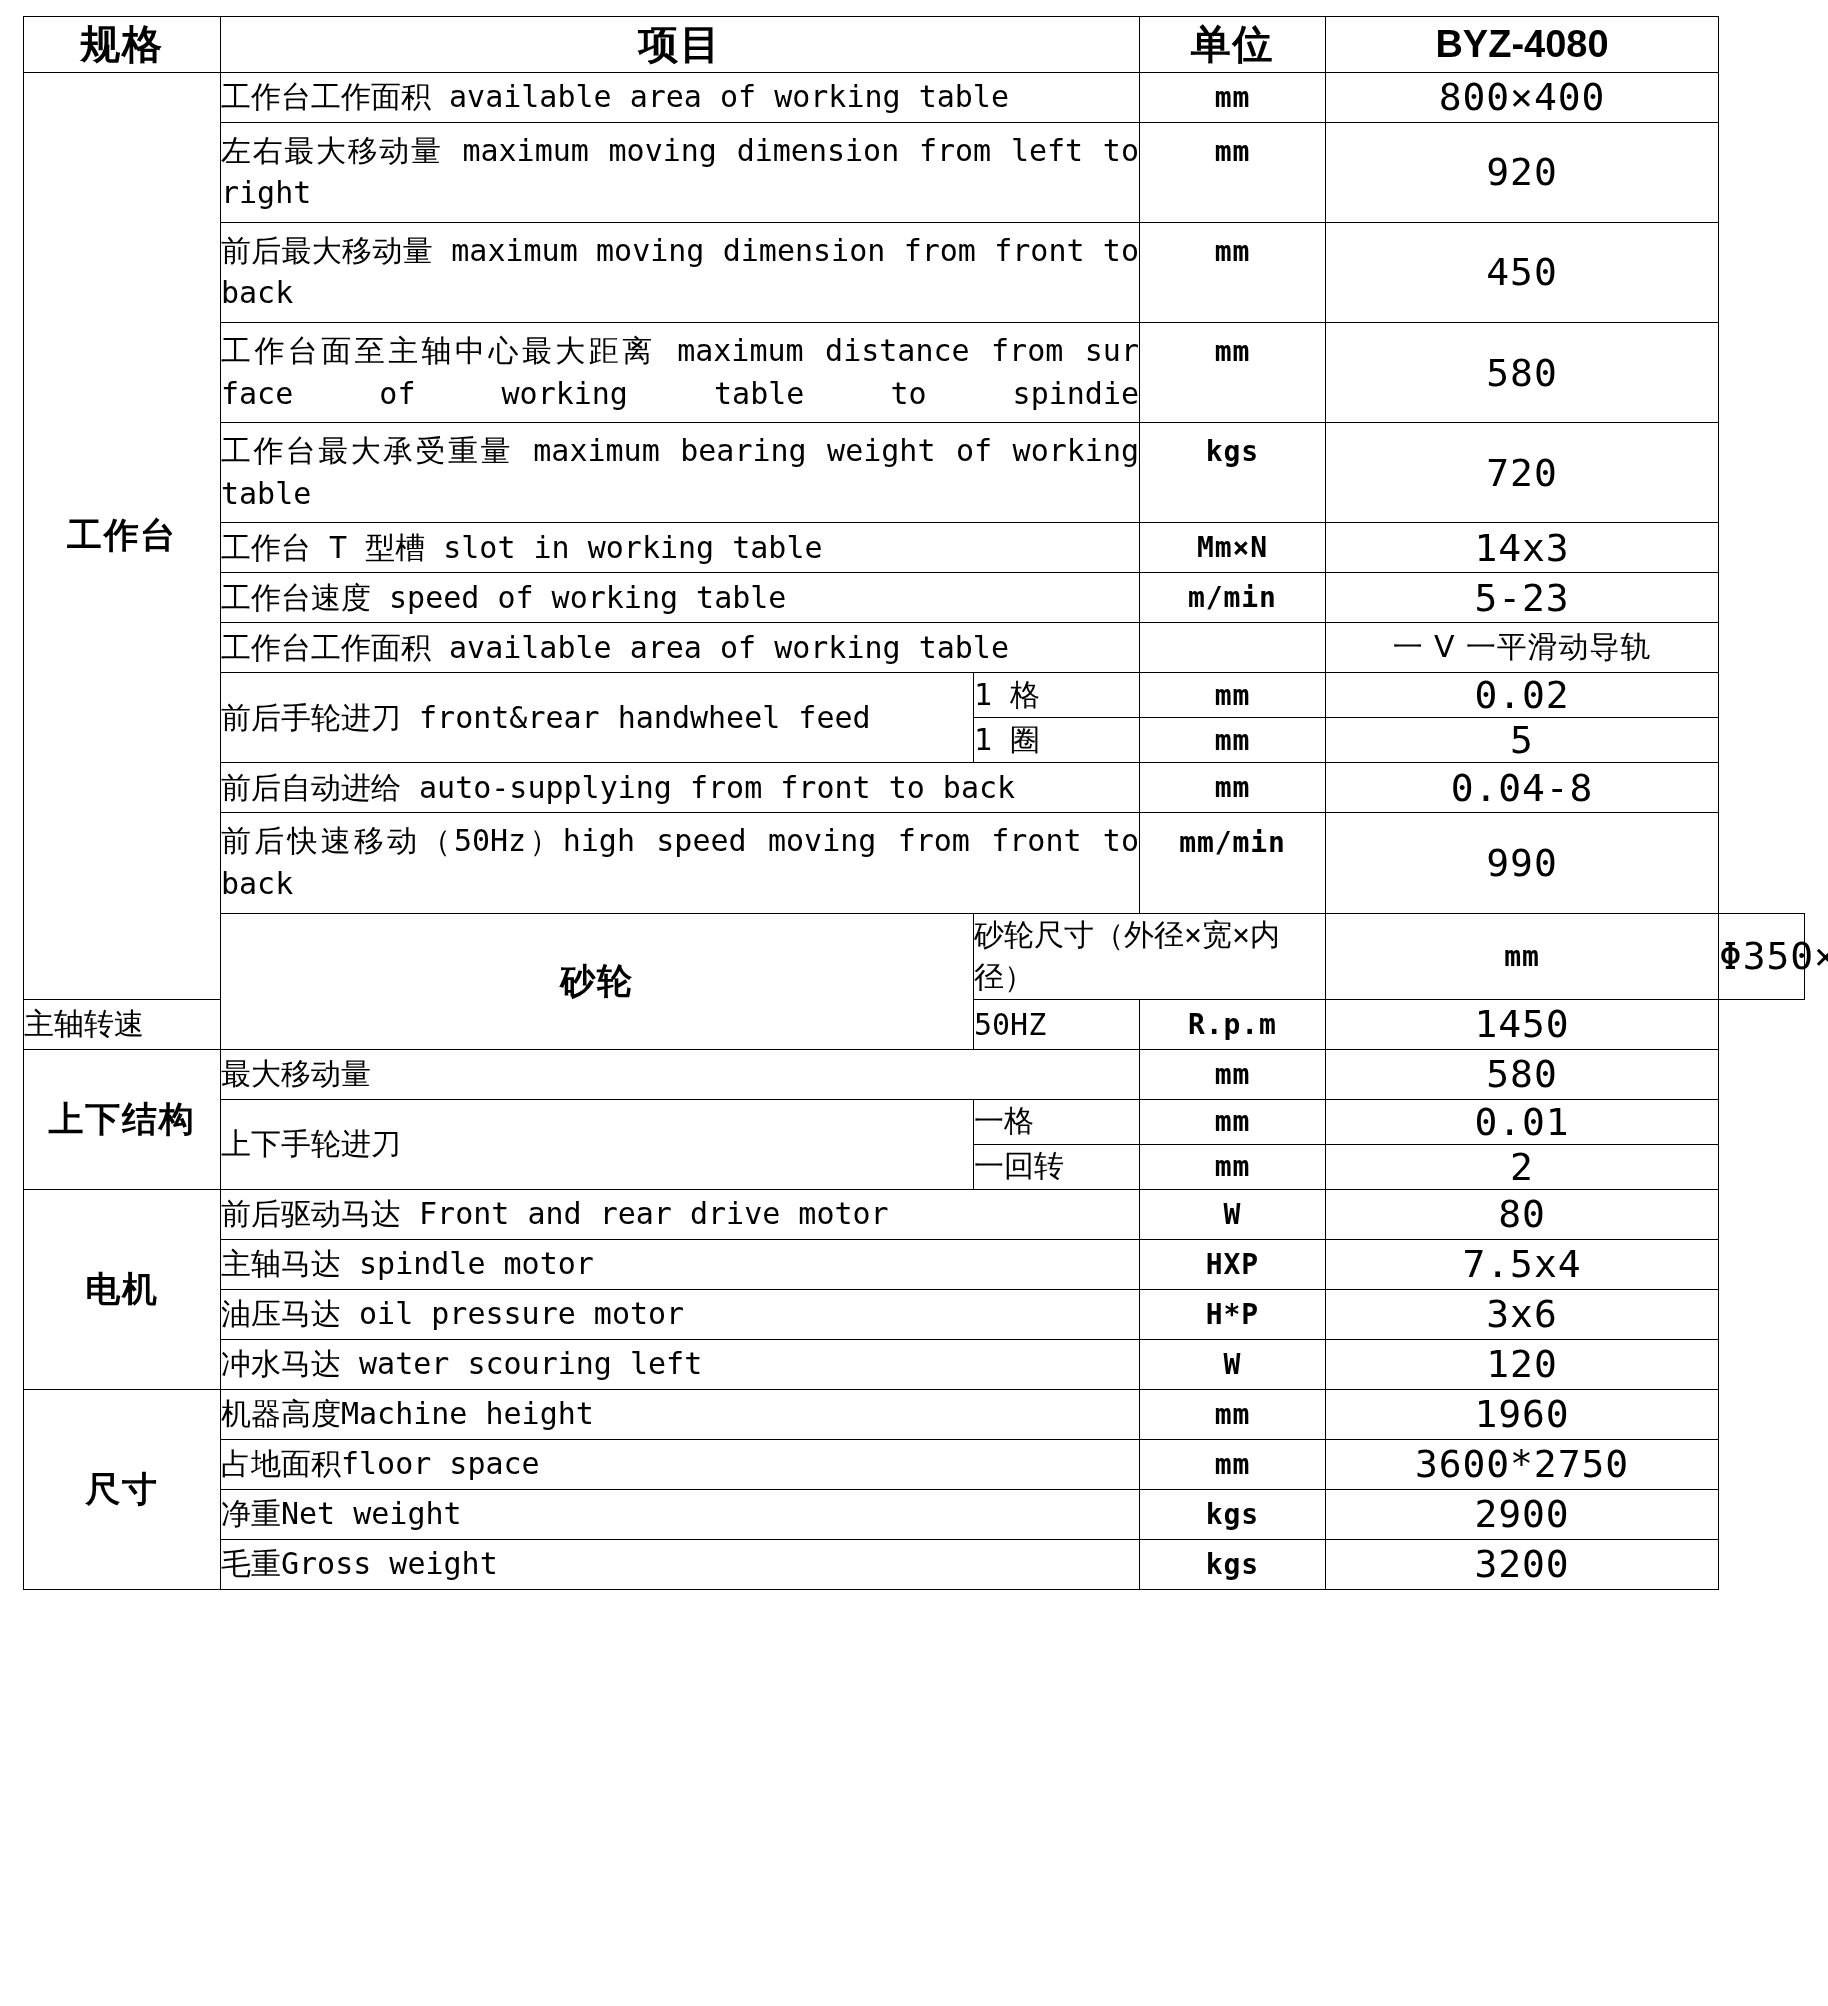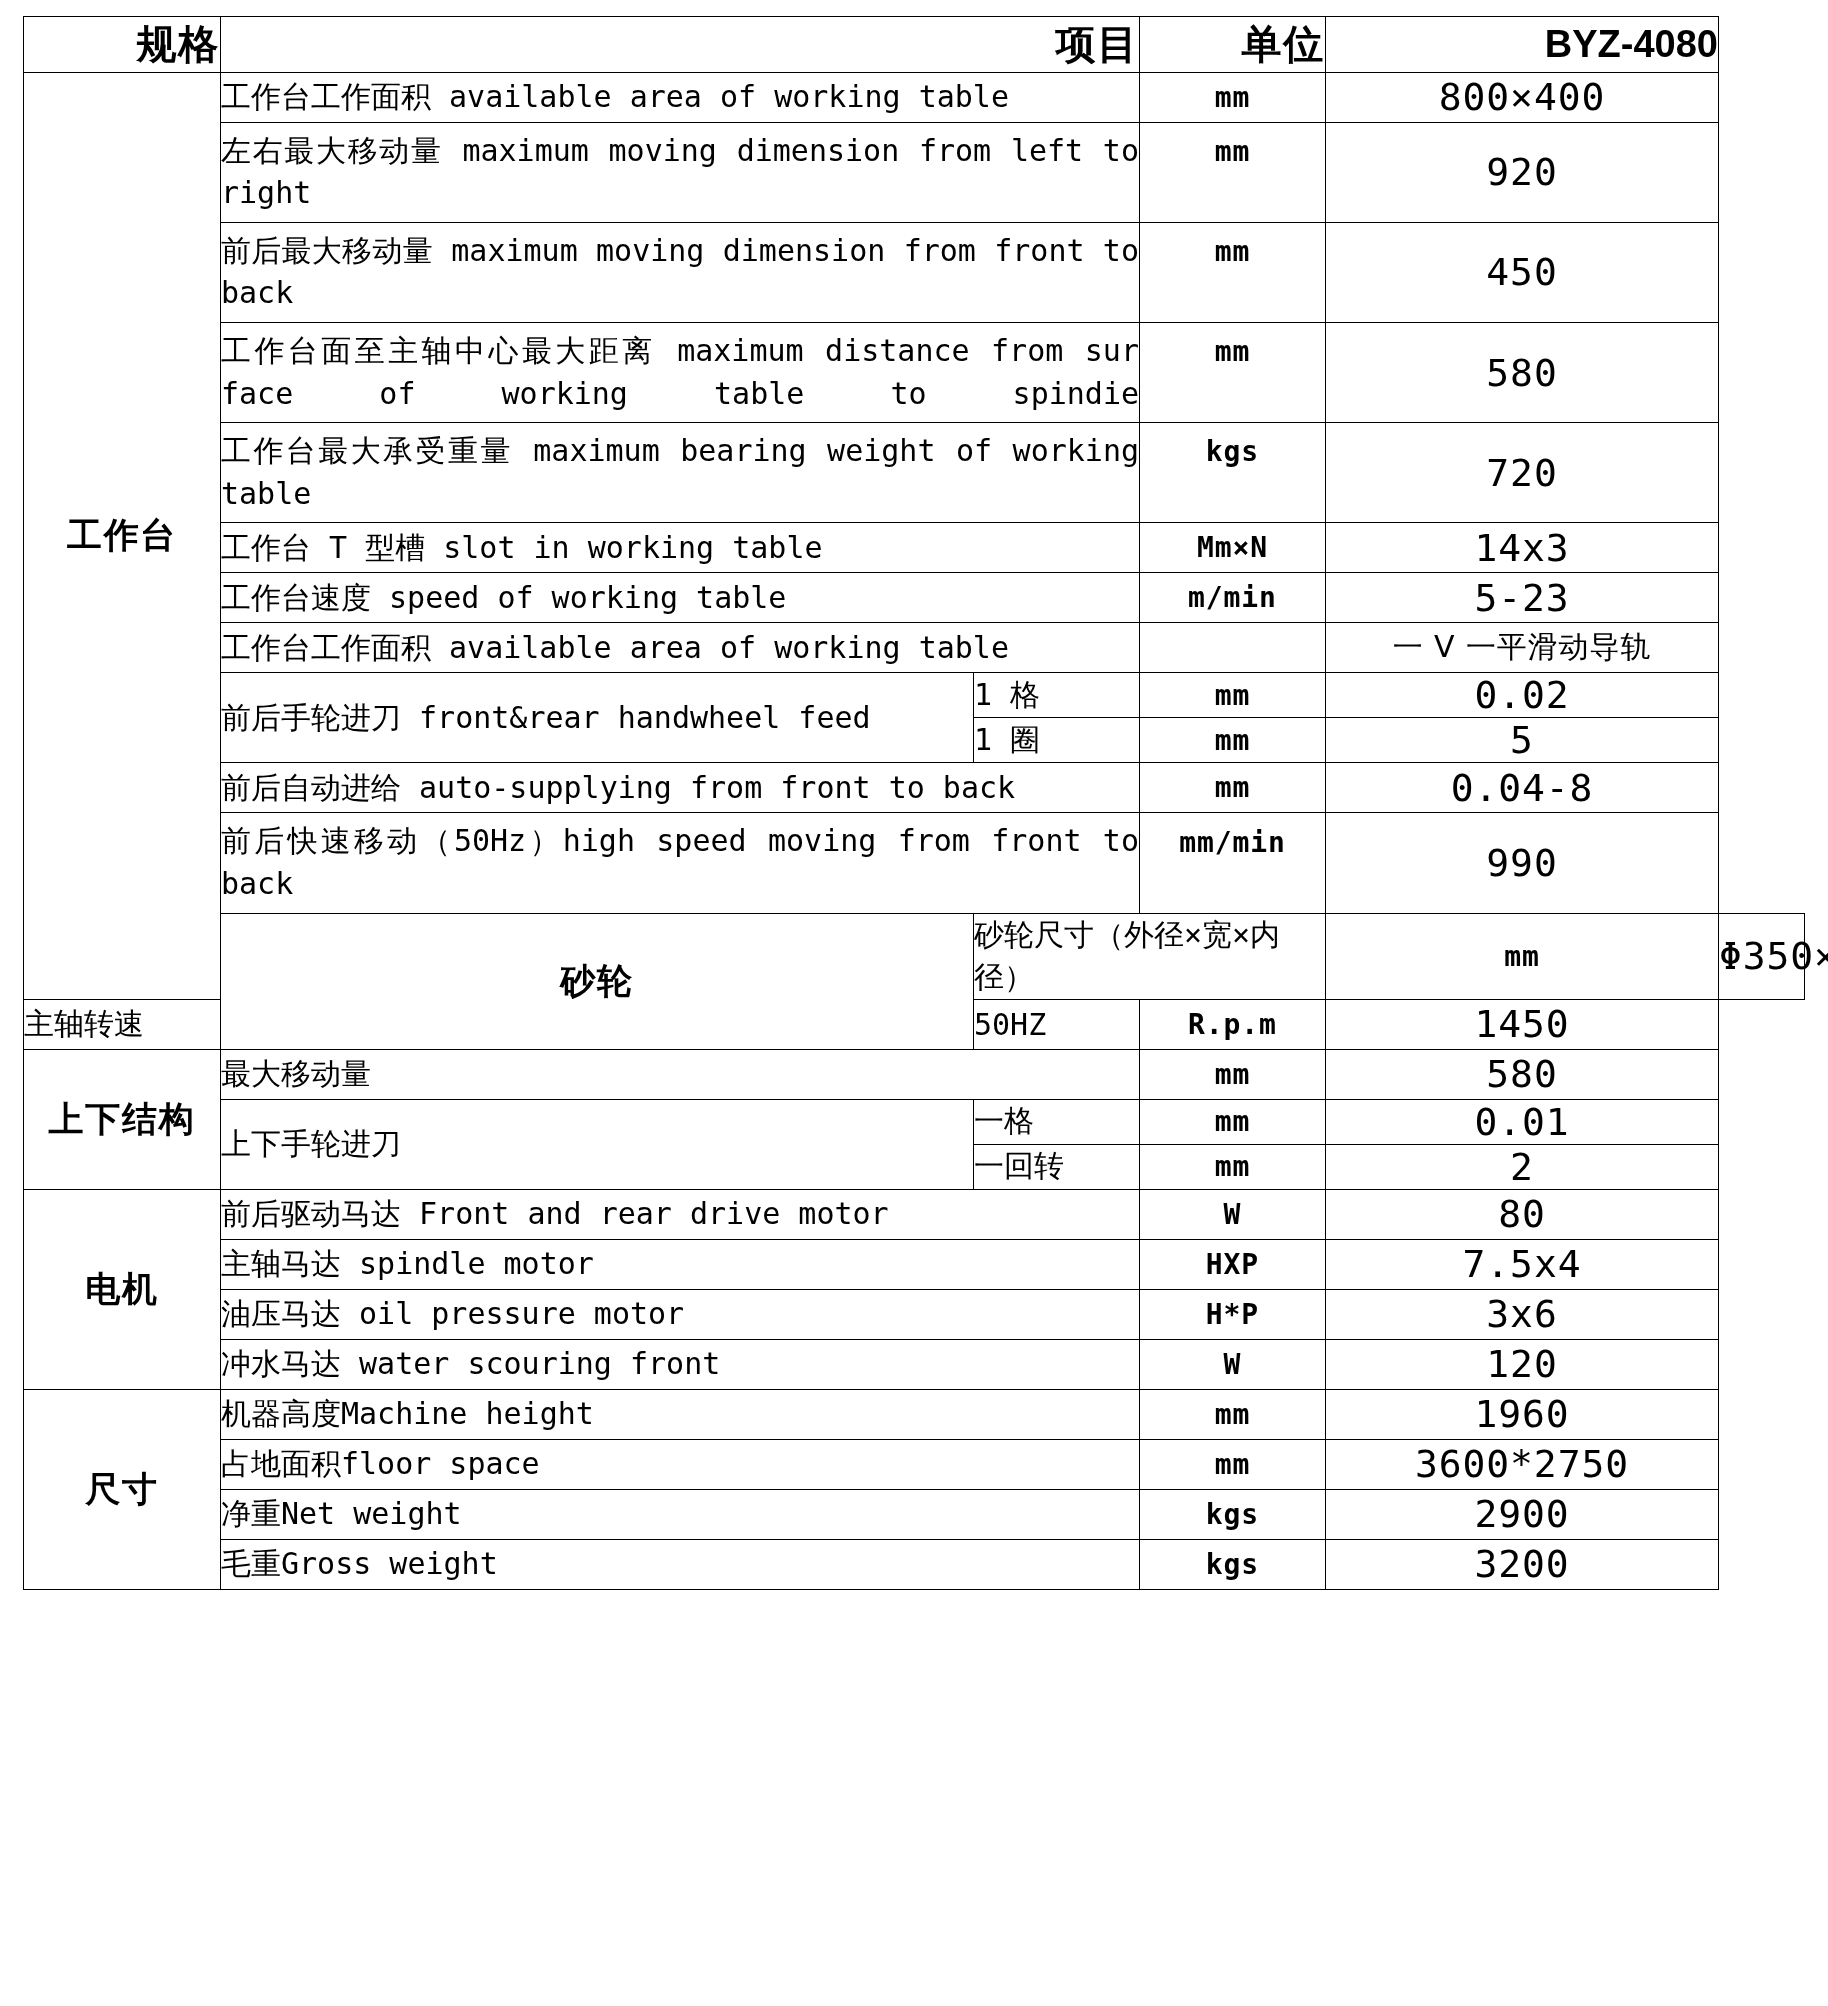--- a/index.html
+++ b/index.html
@@ -28,21 +28,21 @@
     vertical-align: middle;
   }
   
   col.c-group { width: 197px; }
   col.c-item  { width: 753px; }
   col.c-sub   { width: 166px; }
   col.c-unit  { width: 186px; }
   col.c-value { width: 393px; }
 
   .hd {
-    text-align: right;
+    text-align: center;
     font-weight: bold;
     font-size: 40px;
     font-family: "DejaVu Sans", "Liberation Sans", sans-serif;
     padding: 12.2px 0 15.7px 0;
     letter-spacing: 1.7px;
   }
   .hd.latin {
     font-family: Liberation Sans, sans-serif;
     font-size: 38px;
     letter-spacing: 0px;
@@ -226,21 +226,21 @@
         <td class="item nojust" colspan="2">主轴马达 spindle motor</td>
         <td class="unit">HXP</td>
         <td class="val">7.5x4</td>
       </tr>
       <tr class="h1row">
         <td class="item nojust" colspan="2">油压马达 oil pressure motor</td>
         <td class="unit">H*P</td>
         <td class="val">3x6</td>
       </tr>
       <tr class="h1row">
-        <td class="item nojust" colspan="2">冲水马达 water scouring front</td>
+        <td class="item nojust" colspan="2">冲水马达 water scouring left</td>
         <td class="unit">W</td>
         <td class="val">120</td>
       </tr>
 
       <tr class="h1row">
         <td class="grp" rowspan="4">尺寸</td>
         <td class="item nojust" colspan="2">机器高度Machine height</td>
         <td class="unit">mm</td>
         <td class="val">1960</td>
       </tr>

